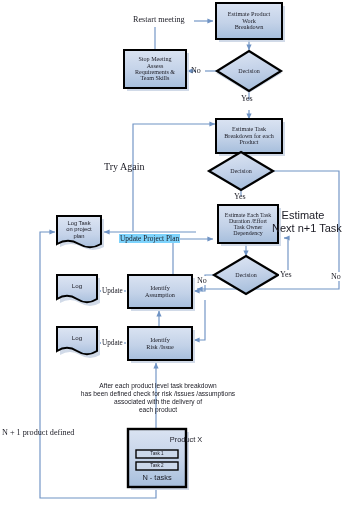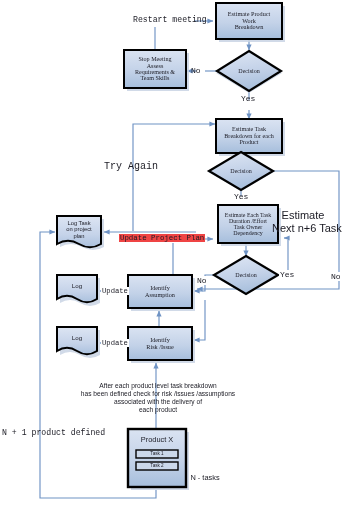--- a/index.html
+++ b/index.html
@@ -23,21 +23,21 @@
     display:flex;
     flex-direction:column;
     align-items:center;
     justify-content:center;
   }
   .nodelabel span{display:block;white-space:nowrap;}
 
   .edgelabel{
     position:absolute;
     color:#1b1b24;
-    font-family:Liberation Mono, monospace;
+    font-family:Liberation Serif, serif;
     white-space:nowrap;
     pointer-events:none;
   }
   .annot{
     position:absolute;
     text-align:center;
     color:#1b1b24;
     font-family:"Liberation Sans", sans-serif;
     line-height:1.22;
     pointer-events:none;
@@ -227,48 +227,48 @@
 
   <div class="nodelabel" style="left:128px;top:327px;width:64px;height:33px;font-size:6.2px;">
     <span>Identify</span>
     <span>Risk /Issue</span>
   </div>
 
   <div class="nodelabel sanslbl" style="left:57px;top:327px;width:40px;height:23px;font-size:6.2px;">
     <span>Log</span>
   </div>
 
-  <div class="nodelabel sanslbl" style="left:128px;top:433px;width:58px;height:14px;font-size:7.4px;">
+  <div class="nodelabel sanslbl" style="left:128px;top:433px;width:58px;height:14px;font-size:7.4px;padding-left:29px;">
     <span>Product X</span>
   </div>
   <div class="nodelabel sanslbl" style="left:136px;top:450px;width:42px;height:8px;font-size:4.6px;">
     <span>Task 1</span>
   </div>
   <div class="nodelabel sanslbl" style="left:136px;top:462px;width:42px;height:8px;font-size:4.6px;">
     <span>Task 2</span>
   </div>
-  <div class="nodelabel sanslbl" style="left:128px;top:471px;width:58px;height:14px;font-size:7.4px;padding-left:48px;">
+  <div class="nodelabel sanslbl" style="left:128px;top:471px;width:58px;height:14px;font-size:7.4px;">
     <span>N - tasks</span>
   </div>
 
   <div class="edgelabel" style="left:133px;top:15px;font-size:8.2px;">Restart meeting</div>
 
   <div class="edgelabel" style="left:191px;top:66px;font-size:8px;">No</div>
 
   <div class="edgelabel" style="left:241px;top:94px;font-size:8px;">Yes</div>
 
   <div class="edgelabel" style="left:104px;top:161px;font-size:10px;">Try Again</div>
 
   <div class="edgelabel" style="left:234px;top:192px;font-size:8px;">Yes</div>
 
-  <div class="edgelabel" style="left:119px;top:234px;font-size:7.4px;background:#ef4444;padding:0 1px;">Update Project Plan</div>
+  <div class="edgelabel" style="left:119px;top:234px;font-size:7.4px;background:#7dd3fc;padding:0 1px;">Update Project Plan</div>
 
   <div class="annot" style="left:272px;top:209px;width:62px;font-size:11px;">
     <span>Estimate</span>
-    <span>Next n+6 Task</span>
+    <span>Next n+1 Task</span>
   </div>
 
   <div class="edgelabel" style="left:279px;top:270px;font-size:8px;background:#fff;padding:0 1px;">Yes</div>
 
   <div class="edgelabel" style="left:196px;top:276px;font-size:8px;background:#fff;padding:0 1px;">No</div>
 
   <div class="edgelabel" style="left:330px;top:272px;font-size:8px;background:#fff;padding:0 1px;">No</div>
 
   <div class="edgelabel" style="left:101px;top:287px;font-size:7.2px;background:#fff;padding:0 1px;">Update</div>
 

